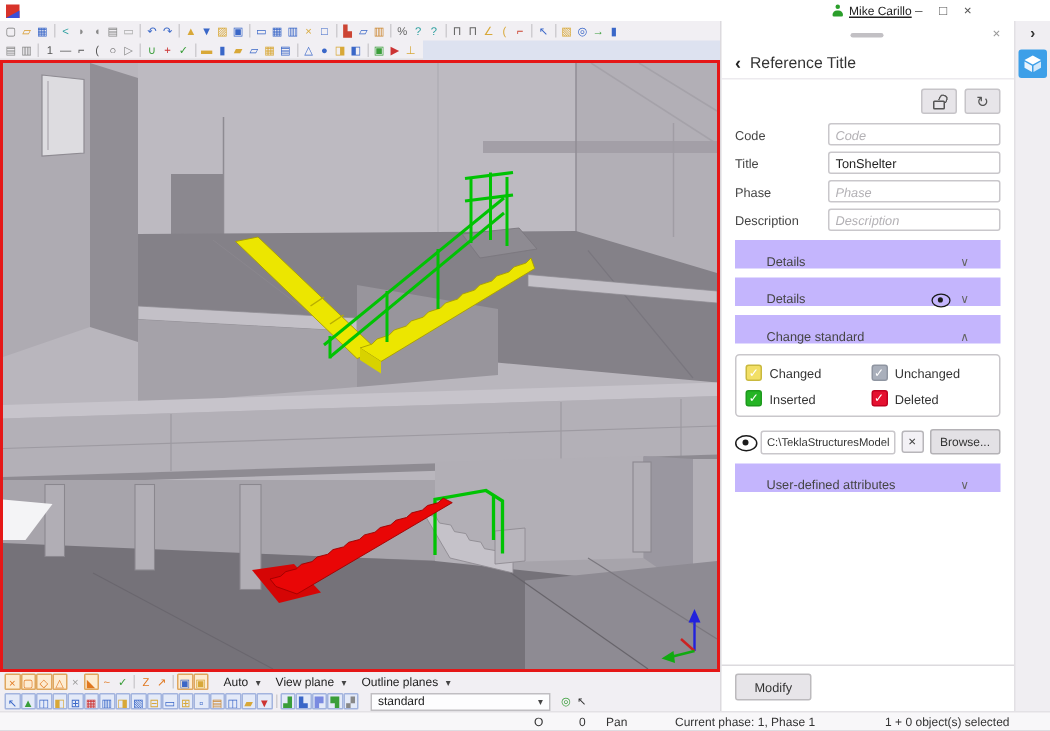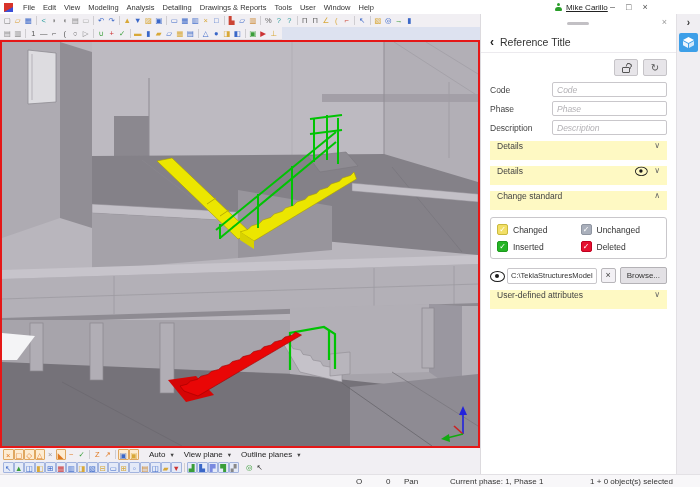--- a/index.html
+++ b/index.html
@@ -54,21 +54,21 @@
   .back { font-size:12px; font-weight:bold; margin-right:6px; color:#222; cursor:pointer; }
   .panel-title { font-size:10.5px; color:#333; }
   .panel-tools { display:flex; justify-content:flex-end; gap:5px; padding:6px 9px 2px; flex:none; }
   .ptool { width:24px; height:17px; background:#e7e5e9; border:1px solid #c6c4c8; border-radius:2px; display:flex; align-items:center; justify-content:center; font-size:10px; color:#555; cursor:pointer; }
   .lockicon { width:8px; height:6px; border:1px solid #555; border-radius:1px; position:relative; margin-top:4px; }
   .lockicon::before { content:''; position:absolute; top:-4.5px; left:3px; width:4px; height:4px; border:1px solid #555; border-bottom:none; border-radius:3px 3px 0 0; transform:rotate(24deg); }
   .frow { display:flex; align-items:center; margin:4px 9px 0; flex:none; }
   .flabel { width:62px; flex:none; color:#444; }
   .finput { flex:1; height:15px; border:1px solid #c9c7cb; border-radius:2px; font-size:8.5px; padding:0 4px; color:#222; font-family:inherit; min-width:0; outline:none; }
   .finput::placeholder { color:#b3b1b5; font-style:italic; }
-  .secbar { height:19px; background:#fef9c3; margin:6px 9px 0; display:flex; align-items:flex-start; padding:0 7px; color:#444; cursor:pointer; flex:none; }
+  .secbar { height:19px; background:#c4b5fd; margin:6px 9px 0; display:flex; align-items:flex-end; padding:0 21px; color:#444; cursor:pointer; flex:none; }
   .secbar .chev { margin-left:auto; color:#666; font-size:8px; }
   .eye { display:inline-block; width:13px; height:9px; position:relative; flex:none; }
   .eye::before { content:''; position:absolute; left:0; top:0; width:13px; height:9px; border:1.3px solid #1a1a1a; border-radius:50%; }
   .eye::after { content:''; position:absolute; left:4.5px; top:2.5px; width:4px; height:4px; background:#1a1a1a; border-radius:50%; }
   .secbar .eye { margin-left:auto; transform:scale(.85); }
   .secbar .eye + .chev { margin-left:7px; }
   .legendbox { border:1px solid #c9c7cb; border-radius:3px; margin:7px 9px 0; padding:6px 6px; display:grid; grid-template-columns:1fr 1fr; gap:6px 4px; flex:none; }
   .lgitem { display:flex; align-items:center; }
   .lgcheck { width:11px; height:11px; border-radius:2px; border:1px solid rgba(0,0,0,.28); color:#fff; font-size:8px; line-height:10px; text-align:center; flex:none; cursor:pointer; }
   .lglabel { margin-left:5px; }
@@ -84,33 +84,20 @@
   
   .sidestrip { position:absolute; left:676px; top:14px; width:24px; height:460px; background:#f0eef2; border-left:1px solid #e2e0e4; z-index:5; }
   .strip-expand { display:block; text-align:center; font-size:10px; font-weight:bold; color:#333; margin-top:3px; cursor:pointer; }
   .strip-tab { width:19px; height:19px; background:#3d9fe8; border-radius:2px; margin:5px auto 0; display:flex; align-items:center; justify-content:center; cursor:pointer; }
 </style>
 </head>
 <body>
 
 <div class="titlebar">
   <div class="logo"></div>
-  <div style="display:flex;align-items:center;">
-      <span class="menu-item">File</span>
-      <span class="menu-item">Edit</span>
-      <span class="menu-item">View</span>
-      <span class="menu-item">Modeling</span>
-      <span class="menu-item">Analysis</span>
-      <span class="menu-item">Detailing</span>
-      <span class="menu-item">Drawings &amp; Reports</span>
-      <span class="menu-item">Tools</span>
-      <span class="menu-item">User</span>
-      <span class="menu-item">Window</span>
-      <span class="menu-item">Help</span>
-    </div>
   <div class="userbox">
     <span class="person"></span>
     <span class="username">Mike Carillo</span>
   </div>
   <div class="winctl">
       <span>–</span>
       <span>□</span>
       <span>×</span>
     </div>
 </div>
@@ -346,20 +333,24 @@
       <span class="tbi on" style="color: rgb(58, 103, 200);">◫</span>
       <span class="tbi on" style="color: rgb(216, 168, 56);">▰</span>
       <span class="tbi on" style="color: rgb(204, 51, 51);">▼</span>
       <span class="tbsep"></span>
       <span class="tbi on" style="color: rgb(58, 158, 58);">▟</span>
       <span class="tbi on" style="color: rgb(58, 103, 200);">▙</span>
       <span class="tbi on" style="color: rgb(122, 138, 224);">▛</span>
       <span class="tbi on" style="color: rgb(58, 158, 58);">▜</span>
       <span class="tbi on" style="color: rgb(136, 136, 136);">▞</span>
     </span>
+  <span class="combo2">
+    <span>standard</span>
+    <span class="arr">▾</span>
+  </span>
   <span id="sel-icons-trailing" style="display:flex;align-items:center;margin-left:5px;">
       <span class="tbi" style="color: rgb(58, 158, 58);">◎</span>
       <span class="tbi" style="color: rgb(51, 51, 51);">↖</span>
     </span>
 </div>
 
 <div class="statusbar">
   <span style="left:356px">O</span>
   <span style="left:386px">0</span>
   <span style="left:404px">Pan</span>
@@ -383,20 +374,24 @@
     <span class="ptool">
         <span>↻</span>
       </span>
   </div>
   <div>
       <div class="frow">
         <span class="flabel">Code</span>
         <input class="finput" placeholder="Code" style="">
       </div>
       <div class="frow">
+        <span class="flabel">Title</span>
+        <input class="finput" value="TonShelter" style="">
+      </div>
+      <div class="frow">
         <span class="flabel">Phase</span>
         <input class="finput" placeholder="Phase" style="">
       </div>
       <div class="frow">
         <span class="flabel">Description</span>
         <input class="finput" placeholder="Description" style="">
       </div>
     </div>
 
   <div class="secbar">
@@ -438,20 +433,23 @@
     <input class="path-input" value="C:\TeklaStructuresModels\TonS" style="">
     <span class="clear-btn">×</span>
     <button class="browse-btn">Browse...</button>
   </div>
 
   <div class="secbar">
     <span>User-defined attributes</span>
     <span class="chev">∨</span>
   </div>
 
+  <div class="modify-area">
+    <button class="modify-btn">Modify</button>
+  </div>
 </div>
 
 <div class="sidestrip">
   <span class="strip-expand">›</span>
   <span class="strip-tab">
     <svg width="13" height="13" viewBox="0 0 13 13">
       <polygon points="6.5,1 12,4 6.5,7 1,4" fill="#fff"></polygon>
       <polygon points="1,5 6,7.8 6,12 1,9.2" fill="#eaf4fd"></polygon>
       <polygon points="12,5 7,7.8 7,12 12,9.2" fill="#d2e8fa"></polygon>
     </svg>

